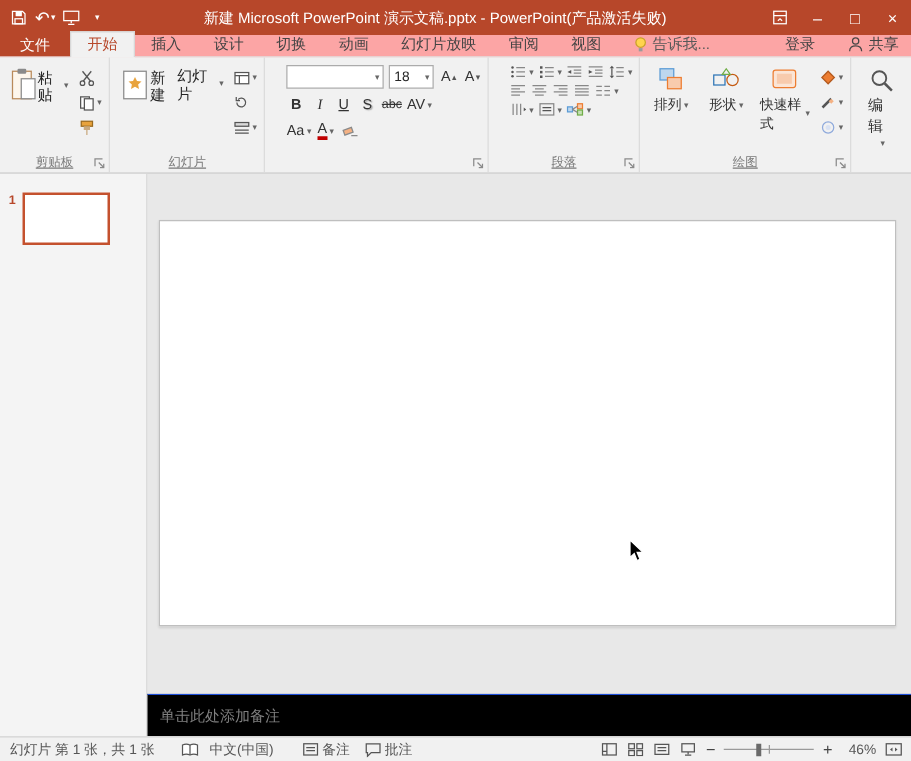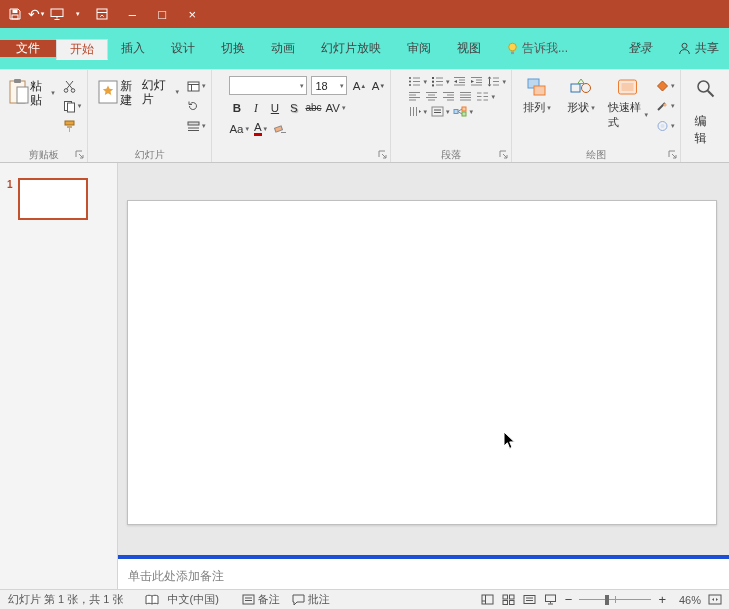--- a/index.html
+++ b/index.html
@@ -11,32 +11,32 @@
   .titlebar { height:28px; background:#B7472A; color:#fff; display:flex; align-items:center; flex:0 0 auto; }
   .qat { display:flex; align-items:center; padding-left:5px; }
   .qat-btn { height:24px; min-width:20px; padding:0 3px; display:flex; align-items:center; justify-content:center; }
   .qat-btn .glyph { font-size:14px; line-height:14px; }
   .tinych { font-size:7px; margin-left:1px; }
   .title-text { flex:1; text-align:center; white-space:nowrap; overflow:hidden; text-overflow:ellipsis; font-size:12px; padding:0 6px; }
   .win-controls { display:flex; height:28px; }
   .win-btn { width:30px; display:flex; align-items:center; justify-content:center; font-size:13px; }
 
   
-  .tabrow { height:42px; background:#5eead4; display:flex; align-items:center; flex:0 0 auto; border-bottom:1px solid #E1E1E1; }
+  .tabrow { height:18px; background:#fca5a5; display:flex; align-items:flex-end; flex:0 0 auto; border-bottom:1px solid #E1E1E1; }
   .tab-file { display:flex; align-items:center; padding:0 16px; background:#B7472A; color:#fff; }
   .tab { display:flex; align-items:center; padding:1px 13px; color:#444; gap:4px; }
   .tab.selected { background:#F1F1F1; color:#B7472A; border:1px solid #D8D8D8; border-bottom:1px solid #F1F1F1; margin-bottom:-1px; }
   .tab.tellme { color:#595959; }
-  .tab.signin { margin-left:auto;font-style:italic; }
+  .tab.signin { margin-left:auto; }
   .tab.share { padding-right:10px; }
 
   
   .ribbon { height:93px; background:#F1F1F1; display:flex; align-items:stretch; border-bottom:1px solid #C6C6C6; flex:0 0 auto; }
   .group { position:relative; display:flex; align-items:flex-start; padding:2px 3px 15px 3px; border-right:1px solid #DCDCDC; }
-  .group-label { position:absolute; bottom:1px; left:0; right:0; text-align:center; font-size:10px; color:#7A7A7A; line-height:12px; }
+  .group-label { position:absolute; bottom:1px; left:0; right:0; text-align:center; font-size:10px; color:#7A7A7A; line-height:12px;text-decoration:underline; }
   .launcher { position:absolute; bottom:3px; right:3px; }
   .chev { font-size:7px; color:#666; margin-left:2px; }
   .bigbtn { display:flex; flex-direction:row; align-items:center; padding:4px 5px 0 5px; }
   .blabel { font-size:12px; line-height:14px; margin-top:3px; display:flex; align-items:center; }
   .blabel2 { font-size:12px; line-height:14px; display:flex; align-items:center; }
   .smallcol { display:flex; flex-direction:column; gap:6px; padding:7px 3px 0 3px; }
   .smallbtn { display:flex; align-items:center; height:14px; }
   .fg, .pg { display:flex; flex-direction:column; gap:4px; padding:4px 2px 0 2px; }
   .frow { display:flex; align-items:center; gap:4px;margin-left:12px; }
   .combo { background:#fff; border:1px solid #ABABAB; height:19px; display:flex; align-items:center; justify-content:space-between; padding:0 3px; font-size:11px; }
@@ -47,32 +47,32 @@
   .fb-bold { font-weight:bold; }
   .fb-italic { font-style:italic; font-family:"Liberation Serif",serif; }
   .fb-underline { text-decoration:underline; }
   .fb-shadow { text-shadow:1px 1px 1px #A0A0A0; }
   .fb-strike { text-decoration:line-through; font-size:10px; }
   .fb-spacing { letter-spacing:0; }
   .fontcolor { border-bottom:3px solid #C00000; line-height:11px; }
   .icobtn { display:flex; align-items:center; }
   .medbtn { display:flex; flex-direction:column; align-items:center; justify-content:flex-start; gap:3px; padding:6px 5px 0 5px; min-width:44px; }
   .mlabel { font-size:11px; display:flex; align-items:center; color:#333; }
-  .editbtn { display:flex; flex-direction:column; align-items:center; gap:14px; padding:6px 10px 0 10px; }
+  .editbtn { display:flex; flex-direction:column; align-items:center; gap:1px; padding:6px 10px 0 10px; }
 
   
   .main { flex:1; display:flex; min-height:0; }
   .thumbs { width:118px; background:#F4F4F4; border-right:1px solid #D4D4D4; padding:15px 0 0 7px; flex:0 0 auto; }
   .thumb-row { display:flex; gap:5px; align-items:flex-start; }
   .thumb-num { font-size:10px; color:#B7472A; font-weight:bold; padding-top:1px; }
   .thumb-box { width:70px; height:42px; background:#fff; border:2px solid #C4512E; }
   .rightcol { flex:1; display:flex; flex-direction:column; min-width:0; }
   .editor { flex:1; position:relative; background:#E8E8E8; }
   .slide { position:absolute; left:9px; top:37px; width:590px; height:325px; background:#fff; border:1px solid #BFBFBF; box-shadow:0 1px 2px rgba(0,0,0,0.12); }
-  .notes { height:34px; background:#ffffff; border-top:4px solid #1d4ed8; padding:9px 0 0 10px; font-size:12px; color:#808080; flex:0 0 auto; }
+  .notes { height:34px; background:#000000; border-top:1px solid #1d4ed8; padding:9px 0 0 10px; font-size:12px; color:#808080; flex:0 0 auto; }
 
   
   .statusbar { height:20px; background:#F1F1F1; border-top:1px solid #D4D4D4; display:flex; align-items:center; font-size:11px; color:#555; flex:0 0 auto; padding:0 3px; }
   .sb-text { padding:0 5px; white-space:nowrap; }
   .sb-icon { padding:0 4px; display:flex; align-items:center; }
   .sb-btn { display:flex; align-items:center; gap:3px; padding:0 6px; white-space:nowrap; }
   .sb-spacer { flex:1; }
   .gapL { margin-left:12px; }
   .zoom-slider { width:72px; height:12px; position:relative; margin:0 3px; }
   .zoom-track { position:absolute; left:0; right:0; top:5px; height:1px; background:#9A9A9A; }
@@ -106,20 +106,21 @@
         <svg width="14" height="13" viewBox="0 0 14 13">
             <rect x="1" y="1" width="12" height="7.5" fill="none" stroke="#fff"></rect>
             <line x1="7" y1="8.5" x2="7" y2="10.5" stroke="#fff"></line>
             <line x1="4.5" y1="11.5" x2="9.5" y2="11.5" stroke="#fff"></line>
           </svg>
       </span>
       <span class="qat-btn">
           <span class="tinych">▾</span>
         </span>
     </div>
+    <div class="title-text">新建 Microsoft PowerPoint 演示文稿.pptx - PowerPoint(产品激活失败)</div>
     <div class="win-controls">
       <span class="win-btn">
         <svg width="12" height="12" viewBox="0 0 12 12">
             <rect x="1" y="1" width="10" height="10" fill="none" stroke="#fff"></rect>
             <line x1="1" y1="4.5" x2="11" y2="4.5" stroke="#fff"></line>
             <path d="M4.3 8.6 L6 7 L7.7 8.6" fill="none" stroke="#fff"></path>
           </svg>
       </span>
       <span class="win-btn">–</span>
       <span class="win-btn">□</span>

